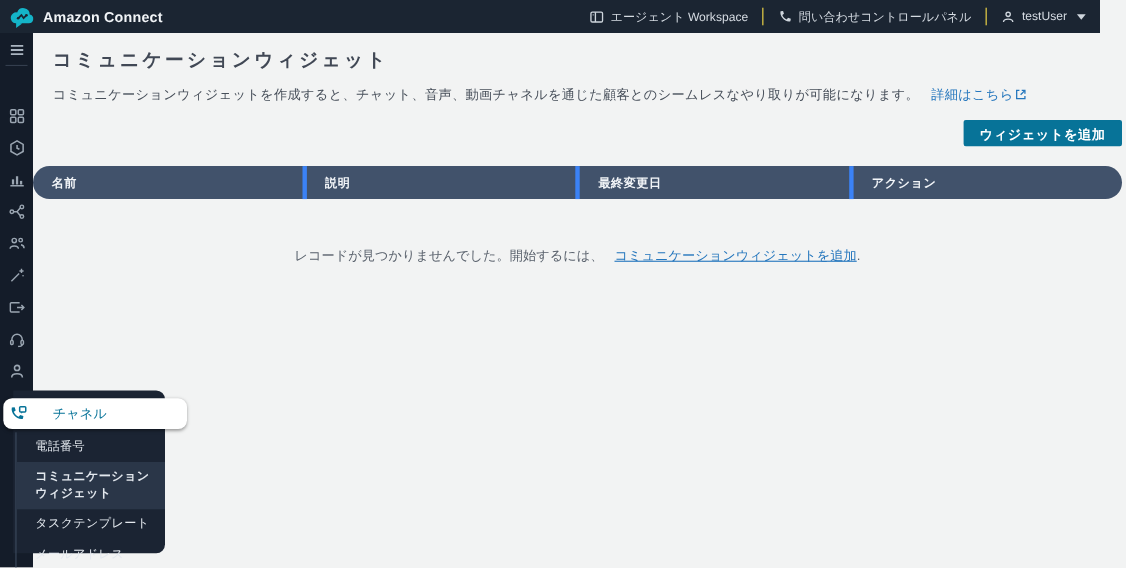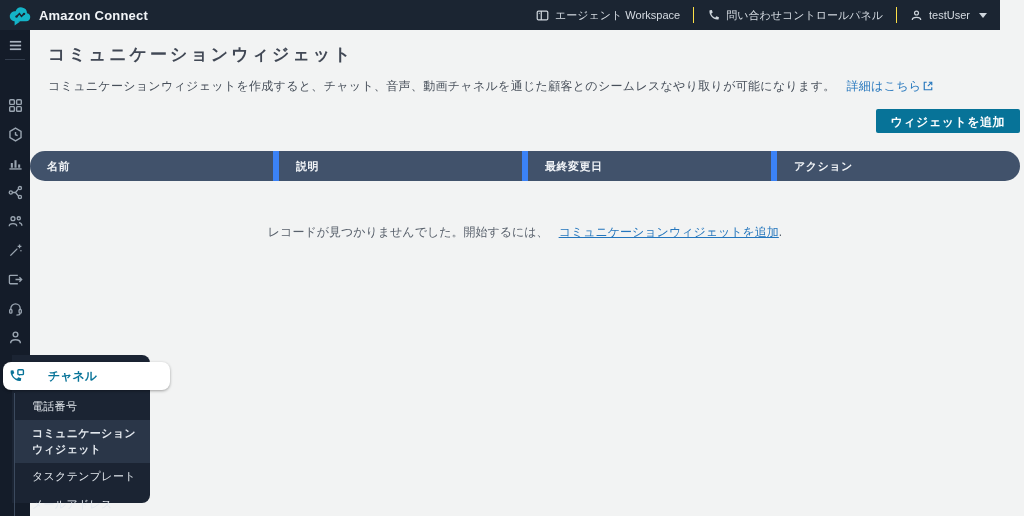--- a/index.html
+++ b/index.html
@@ -58,37 +58,37 @@
     padding: 5px 15px; height: 24px; cursor: pointer;
   }
 
   
   .table { margin: 9px 4px 0 0; }
   .thead { display: flex; height: 30px; background: #41526b; border-radius: 15px; }
   .th {
     flex: 1 1 0; display: flex; align-items: center; padding-left: 17px;
     color: #f2f5f8; font-size: 11px; font-weight: bold; letter-spacing: .5px;
   }
-  .th + .th { border-left: 6px solid #3b82f6; }
+  .th + .th { border-left: 4px solid #3b82f6; }
   .empty-row { text-align: center; padding-top: 43px; font-size: 12px; color: #59616c; }
   .empty-row .link { text-decoration: underline; }
 
   
   .fly-panel {
     position: absolute; left: 12px; top: 355px; width: 138px; height: 148px;
     background: #1b2433; border-radius: 0 8px 8px 0; z-index: 45;
   }
   .fly-pill {
     position: absolute; left: 3px; top: 362px; width: 167px; height: 28px;
     background: #ffffff; border-radius: 8px; z-index: 46;
     display: flex; align-items: center; cursor: pointer;
     box-shadow: 0 1px 3px rgba(0,0,0,.35);
   }
   .fly-pill .pill-ico { width: 17px; height: 17px; margin-left: 5px; }
-  .fly-pill .pill-label { margin-left: 23px; font-size: 12px; font-weight: bold; color: #077398; }
+  .fly-pill .pill-label { margin-left: 23px; font-size: 12px; font-weight: normal; color: #077398; }
   .fly-list {
     position: absolute; left: 2px; top: 38px; width: 136px;
     border-left: 1px solid #3c4a5e;
   }
   .fly-item {
     padding: 6px 8px 6px 17px; font-size: 11px; color: #e3e8ee;
     line-height: 1.4; cursor: pointer; letter-spacing: .3px;
   }
   .fly-item.selected { background: #2a3648; font-weight: bold; }
 </style>

